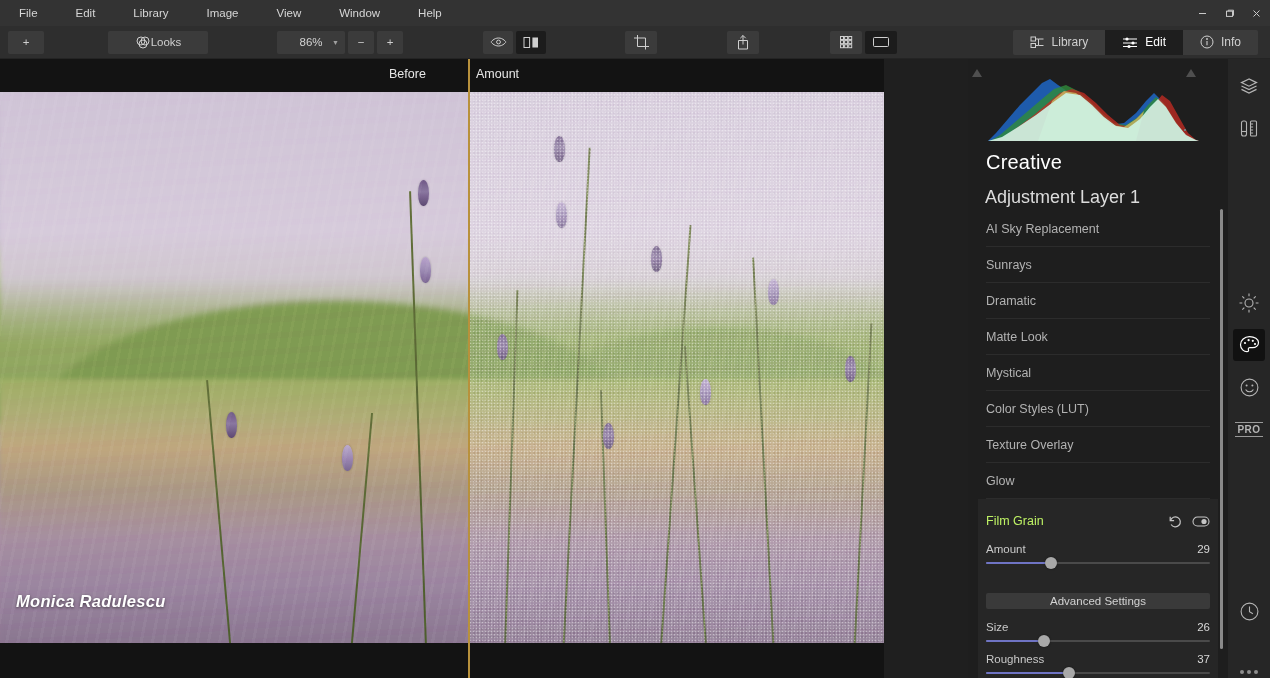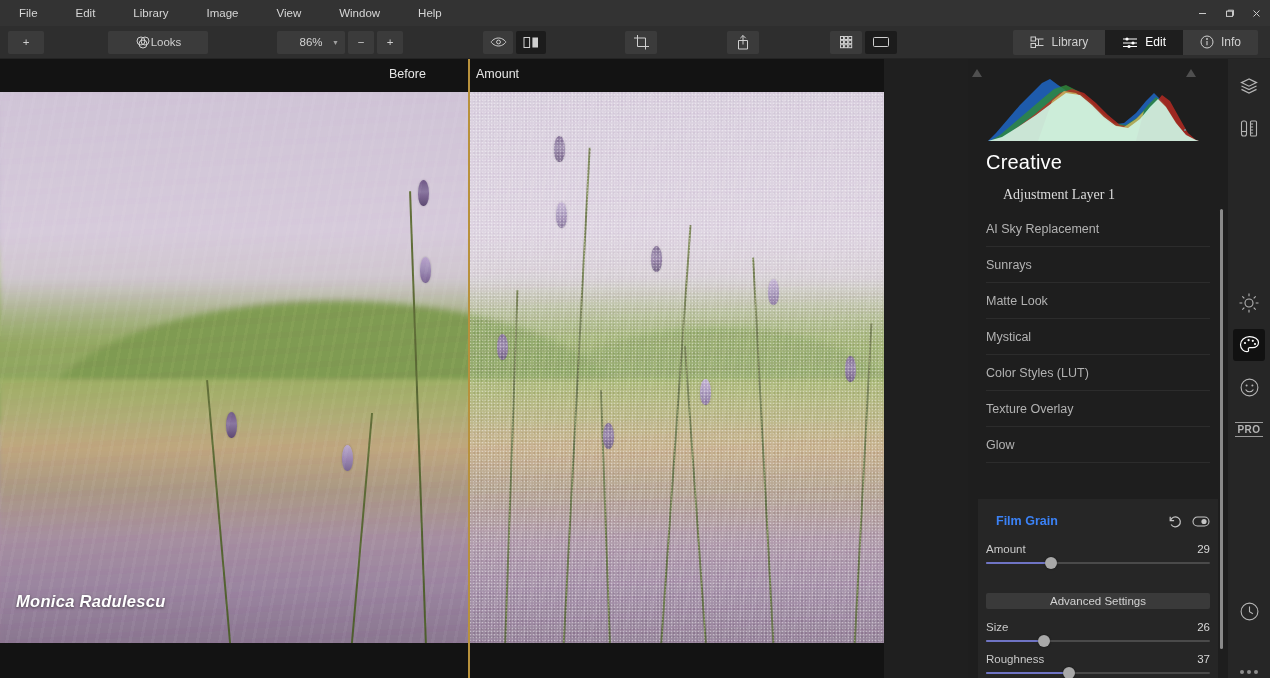--- a/index.html
+++ b/index.html
@@ -192,39 +192,39 @@
   }
   .tri.l { left: 4px; top: 10px; }
   .tri.r { right: 32px; top: 10px; }
   .hist-dot { position: absolute; right: 42px; top: 70px; width: 2px; height: 2px; background: #7a7a7a; }
 
   .panel-title {
     position: absolute; top: 92px; left: 18px; color: #ffffff;
     font-size: 20px; font-weight: normal; letter-spacing: .2px;
   }
   .panel-sub {
-    position: absolute; top: 128px; left: 35px; color: #dcdcdc; font-size: 14px; font-family: Liberation Serif, serif;
+    position: absolute; top: 128px; left: 17px; color: #dcdcdc; font-size: 18px;
   }
 
   .adj-list { position: absolute; top: 152px; left: 18px; width: 224px; }
   .adj-item {
     height: 36px; display: flex; align-items: center;
     color: #b2b2b2; font-size: 12.5px; border-bottom: 1px solid #2c2c2c;
     cursor: default;
   }
 
   .fg-panel {
     position: absolute; top: 440px; left: 10px; width: 240px; height: 179px;
     background: #262626;
   }
   .fg-head {
     position: absolute; top: 12px; left: 8px; right: 8px; height: 20px;
     display: flex; align-items: center; justify-content: space-between;
   }
-  .fg-title { color: #3b82f6; font-size: 12.5px; font-weight: bold; margin-left: 10px; }
+  .fg-title { color: #bef264; font-size: 12.5px; font-weight: normal; }
   .fg-icons { display: flex; align-items: center; gap: 10px; color: #c5c5c5; }
 
   .slider-row { position: absolute; left: 8px; right: 8px; }
   .slider-lbl {
     display: flex; justify-content: space-between; align-items: flex-end;
     color: #c9c9c9; font-size: 11.5px; margin-bottom: 7px;
   }
   .slider-val { color: #d8d8d8; font-size: 11.5px; }
   .track {
     position: relative; height: 2px; background: #4a4a4a; border-radius: 1px;
@@ -524,20 +524,21 @@
       </svg>
       <div class="hist-dot"></div>
     </div>
 
     <div class="panel-title">Creative</div>
     <div class="panel-sub">Adjustment Layer 1</div>
 
     <div class="adj-list">
       <div class="adj-item">AI Sky Replacement</div>
       <div class="adj-item">Sunrays</div>
+      <div class="adj-item">Dramatic</div>
       <div class="adj-item">Matte Look</div>
       <div class="adj-item">Mystical</div>
       <div class="adj-item">Color Styles (LUT)</div>
       <div class="adj-item">Texture Overlay</div>
       <div class="adj-item">Glow</div>
     </div>
 
     <div class="fg-panel">
       <div class="fg-head">
         <div class="fg-title">Film Grain</div>

